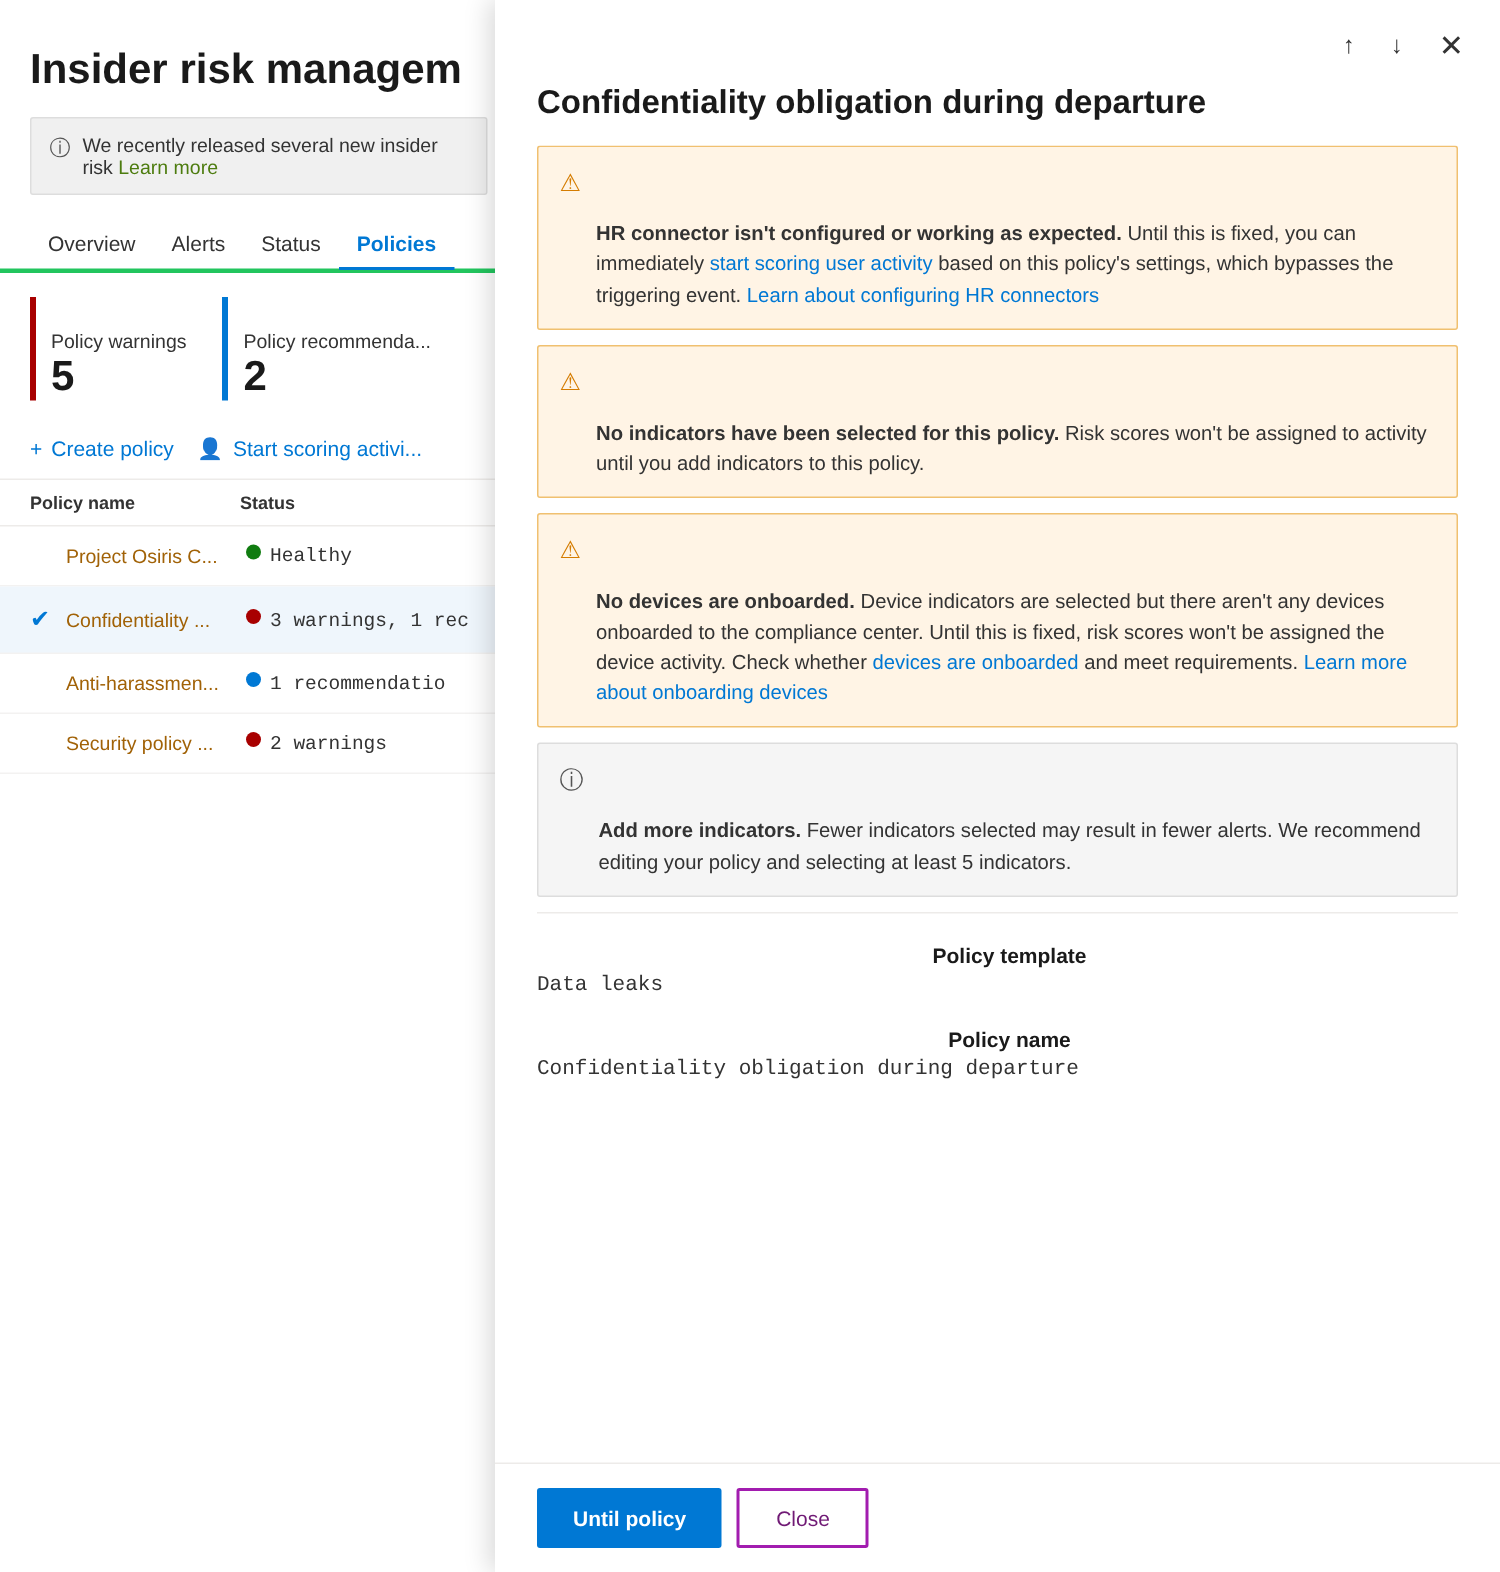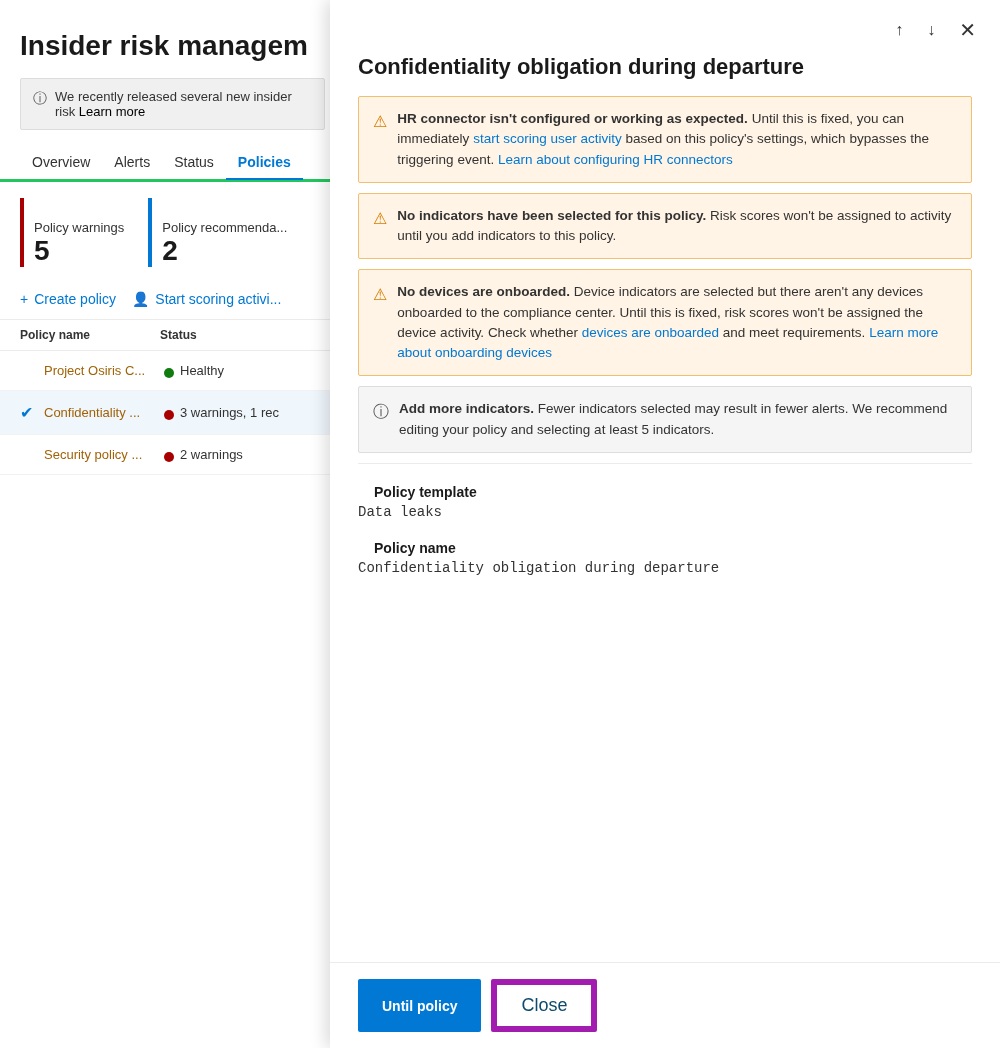--- a/index.html
+++ b/index.html
@@ -37,21 +37,21 @@
     }
 
     .banner-icon {
       color: #555;
       font-size: 14px;
       margin-top: 1px;
       flex-shrink: 0;
     }
 
     .banner a {
-      color: #000000;
+      color: #4d7c0f;
       text-decoration: none;
       text-align: right;
     }
 
     .nav-tabs {
       display: flex;
       border-bottom: 3px solid #22c55e;
       padding: 0 20px;
       gap: 0;
     }
@@ -157,25 +157,26 @@
       width: 120px;
       font-size: 13px;
       color: #a16207;
       overflow: hidden;
       text-overflow: ellipsis;
       white-space: nowrap;
     }
 
     .policy-status {
       display: flex;
-      align-items: flex-end;
+      align-items: flex-start;
       gap: 6px;
       font-size: 13px;
       color: #333;
       flex: 1;
+      font-family: Liberation Mono, monospace;
     }
 
     .status-dot {
       width: 10px;
       height: 10px;
       border-radius: 50%;
       flex-shrink: 0;
     }
 
     .dot-green { background: #107c10; }
@@ -257,29 +258,30 @@
 
     .alert-icon {
       flex-shrink: 0;
       font-size: 16px;
       margin-top: 1px;
     }
 
     .alert-warning .alert-icon { color: #d57c00; }
     .alert-info .alert-icon { color: #555; }
 
-    .alert-text { color: #333; }
+    .alert-text { color: #333; margin-top: 36px; }
     .alert-text strong { font-weight: 600; }
     .alert-text a { color: #0078d4; text-decoration: none; }
 
     .section-label {
       font-size: 14px;
       font-weight: 600;
       color: #1a1a1a;
       margin: 20px 0 4px 16px;
+      text-align: center;
     }
 
     .section-value {
       font-size: 14px;
       color: #333;
       margin-bottom: 4px;
       font-family: Liberation Mono, monospace;
     }
 
     .panel-footer {
@@ -295,24 +297,24 @@
       border: none;
       padding: 10px 24px;
       font-size: 14px;
       font-weight: 600;
       cursor: pointer;
       border-radius: 2px;
     }
 
     .btn-secondary {
       background: #fff;
-      color: #0c4a6e;
-      border: 6px solid #a21caf;
+      color: #701a75;
+      border: 2px solid #a21caf;
       padding: 10px 24px;
-      font-size: 18px;
+      font-size: 14px;
       cursor: pointer;
       border-radius: 2px;
     }
 
     .divider-line {
       height: 1px;
       background: #edebe9;
       margin: 6px 0;
     }
   </style>
@@ -377,20 +379,28 @@
     <div class="policy-row-check">
       <span class="check-icon">✔</span>
     </div>
     <div class="policy-name">Confidentiality ...</div>
     <div class="policy-status">
       <span class="status-dot dot-red"></span>
       <span>3 warnings, 1 rec</span>
     </div>
   </div>
 
+  <div class="policy-row">
+    <div class="policy-row-check"></div>
+    <div class="policy-name">Anti-harassmen...</div>
+    <div class="policy-status">
+      <span class="status-dot dot-blue"></span>
+      <span>1 recommendatio</span>
+    </div>
+  </div>
 
   <div class="policy-row">
     <div class="policy-row-check"></div>
     <div class="policy-name">Security policy ...</div>
     <div class="policy-status">
       <span class="status-dot dot-red"></span>
       <span>2 warnings</span>
     </div>
   </div>
 </div>

